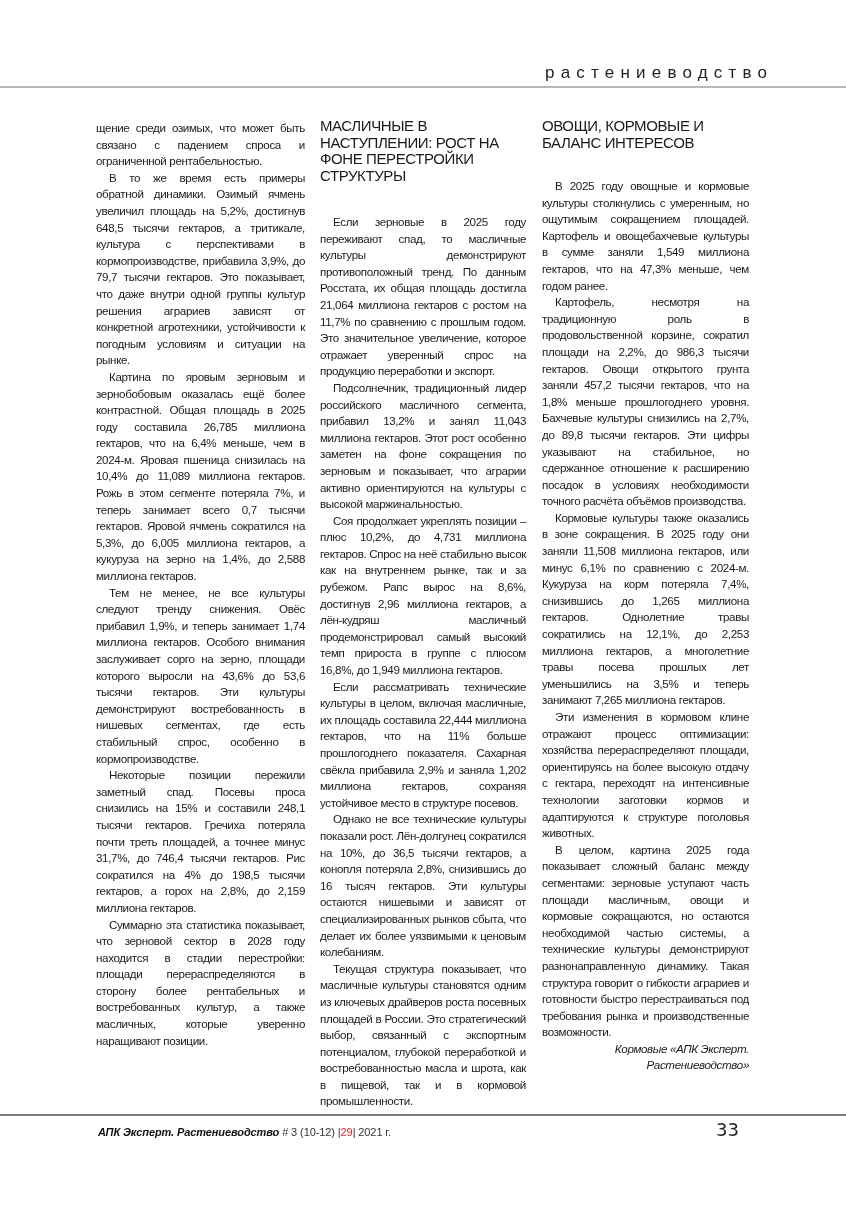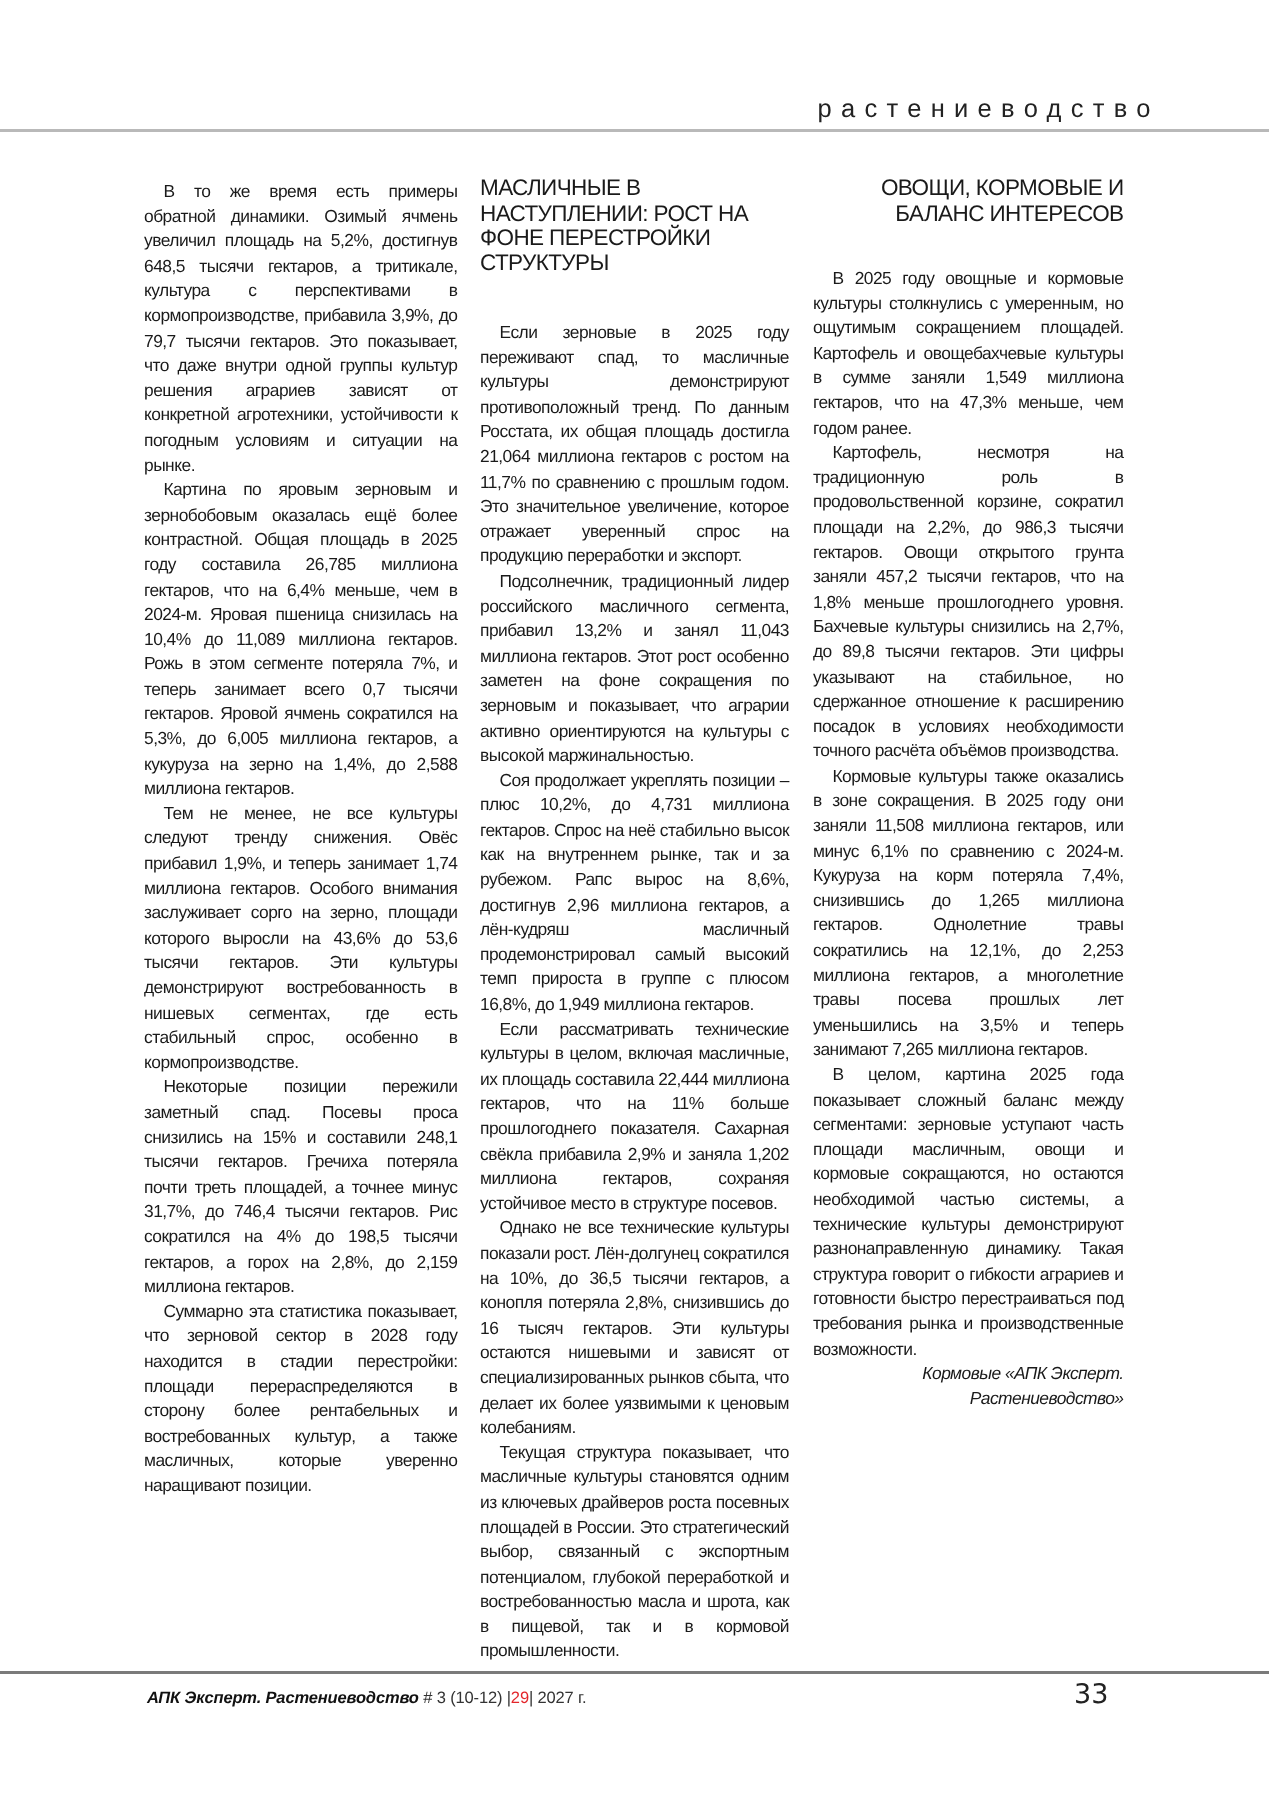--- a/index.html
+++ b/index.html
@@ -21,21 +21,21 @@
     .col3 { left: 542px; width: 207px; }
     .col p { margin: 0; text-indent: 13px; hyphens: auto; }
     .col p.cont { text-indent: 0; }
     .heading {
       font-family: "Liberation Sans", sans-serif; font-size: 15px;
       line-height: 16.5px; font-weight: normal; color: #1a1a1a;
       margin: 0 0 10px 0; text-transform: uppercase; letter-spacing: -0.4px;
       text-align: left;
     }
     .col2 .heading { margin-top: -2px; margin-bottom: 30px; }
-    .col3 .heading { margin-top: -2px; margin-bottom: 27px; text-align: right; }
+    .col3 .heading { margin-top: -2px; margin-bottom: 27px; }
     .signature { font-style: italic; text-align: right; margin: 0; text-indent: 0; }
     .bottom-rule { position: absolute; left: 0; top: 1114px; width: 846px; height: 1.5px; background: #7a7a7a; }
     .footer-left {
       position: absolute; left: 98px; top: 1126px;
       font-family: "Liberation Sans", sans-serif; font-size: 11px; color: #333;
       letter-spacing: -0.1px;
     }
     .footer-left .brand { font-weight: bold; color: #111; font-style: italic; }
     .footer-left .accent { color: #e3262b; margin-top: 36px; }
     .page-number {
@@ -43,20 +43,21 @@
       font-family: "DejaVu Sans", sans-serif; font-size: 18px; color: #222;
     }
   </style>
 </head>
 <body>
 
 <div class="section-header">растениеводство</div>
 <div class="top-rule"></div>
 
 <div class="col col1">
+  <p class="cont">щение среди озимых, что может быть связано с падением спроса и ограниченной рентабельностью.</p>
   <p>В то же время есть примеры обратной динамики. Озимый ячмень увеличил площадь на 5,2%, достигнув 648,5 тысячи гектаров, а тритикале, культура с перспективами в кормопроизводстве, прибавила 3,9%, до 79,7 тысячи гектаров. Это показывает, что даже внутри одной группы культур решения аграриев зависят от конкретной агротехники, устойчивости к погодным условиям и ситуации на рынке.</p>
   <p>Картина по яровым зерновым и зернобобовым оказалась ещё более контрастной. Общая площадь в 2025 году составила 26,785 миллиона гектаров, что на 6,4% меньше, чем в 2024-м. Яровая пшеница снизилась на 10,4% до 11,089 миллиона гектаров. Рожь в этом сегменте потеряла 7%, и теперь занимает всего 0,7 тысячи гектаров. Яровой ячмень сократился на 5,3%, до 6,005 миллиона гектаров, а кукуруза на зерно на 1,4%, до 2,588 миллиона гектаров.</p>
   <p>Тем не менее, не все культуры следуют тренду снижения. Овёс прибавил 1,9%, и теперь занимает 1,74 миллиона гектаров. Особого внимания заслуживает сорго на зерно, площади которого выросли на 43,6% до 53,6 тысячи гектаров. Эти культуры демонстрируют востребованность в нишевых сегментах, где есть стабильный спрос, особенно в кормопроизводстве.</p>
   <p>Некоторые позиции пережили заметный спад. Посевы проса снизились на 15% и составили 248,1 тысячи гектаров. Гречиха потеряла почти треть площадей, а точнее минус 31,7%, до 746,4 тысячи гектаров. Рис сократился на 4% до 198,5 тысячи гектаров, а горох на 2,8%, до 2,159 миллиона гектаров.</p>
   <p>Суммарно эта статистика показывает, что зерновой сектор в 2028 году находится в стадии перестройки: площади перераспределяются в сторону более рентабельных и востребованных культур, а также масличных, которые уверенно наращивают позиции.</p>
 </div>
 
 <div class="col col2">
   <h2 class="heading">Масличные в наступлении: рост на фоне перестройки структуры</h2>
   <p>Если зерновые в 2025 году переживают спад, то масличные культуры демонстрируют противоположный тренд. По данным Росстата, их общая площадь достигла 21,064 миллиона гектаров с ростом на 11,7% по сравнению с прошлым годом. Это значительное увеличение, которое отражает уверенный спрос на продукцию переработки и экспорт.</p>
@@ -65,24 +66,25 @@
   <p>Если рассматривать технические культуры в целом, включая масличные, их площадь составила 22,444 миллиона гектаров, что на 11% больше прошлогоднего показателя. Сахарная свёкла прибавила 2,9% и заняла 1,202 миллиона гектаров, сохраняя устойчивое место в структуре посевов.</p>
   <p>Однако не все технические культуры показали рост. Лён-долгунец сократился на 10%, до 36,5 тысячи гектаров, а конопля потеряла 2,8%, снизившись до 16 тысяч гектаров. Эти культуры остаются нишевыми и зависят от специализированных рынков сбыта, что делает их более уязвимыми к ценовым колебаниям.</p>
   <p>Текущая структура показывает, что масличные культуры становятся одним из ключевых драйверов роста посевных площадей в России. Это стратегический выбор, связанный с экспортным потенциалом, глубокой переработкой и востребованностью масла и шрота, как в пищевой, так и в кормовой промышленности.</p>
 </div>
 
 <div class="col col3">
   <h2 class="heading">Овощи, кормовые и баланс интересов</h2>
   <p>В 2025 году овощные и кормовые культуры столкнулись с умеренным, но ощутимым сокращением площадей. Картофель и овощебахчевые культуры в сумме заняли 1,549 миллиона гектаров, что на 47,3% меньше, чем годом ранее.</p>
   <p>Картофель, несмотря на традиционную роль в продовольственной корзине, сократил площади на 2,2%, до 986,3 тысячи гектаров. Овощи открытого грунта заняли 457,2 тысячи гектаров, что на 1,8% меньше прошлогоднего уровня. Бахчевые культуры снизились на 2,7%, до 89,8 тысячи гектаров. Эти цифры указывают на стабильное, но сдержанное отношение к расширению посадок в условиях необходимости точного расчёта объёмов производства.</p>
   <p>Кормовые культуры также оказались в зоне сокращения. В 2025 году они заняли 11,508 миллиона гектаров, или минус 6,1% по сравнению с 2024-м. Кукуруза на корм потеряла 7,4%, снизившись до 1,265 миллиона гектаров. Однолетние травы сократились на 12,1%, до 2,253 миллиона гектаров, а многолетние травы посева прошлых лет уменьшились на 3,5% и теперь занимают 7,265 миллиона гектаров.</p>
+  <p>Эти изменения в кормовом клине отражают процесс оптимизации: хозяйства перераспределяют площади, ориентируясь на более высокую отдачу с гектара, переходят на интенсивные технологии заготовки кормов и адаптируются к структуре поголовья животных.</p>
   <p>В целом, картина 2025 года показывает сложный баланс между сегментами: зерновые уступают часть площади масличным, овощи и кормовые сокращаются, но остаются необходимой частью системы, а технические культуры демонстрируют разнонаправленную динамику. Такая структура говорит о гибкости аграриев и готовности быстро перестраиваться под требования рынка и производственные возможности.</p>
   <p class="signature">Кормовые «АПК Эксперт.</p>
   <p class="signature">Растениеводство»</p>
 </div>
 
 <div class="bottom-rule"></div>
 
 <div class="footer-left">
-  <span class="brand">АПК Эксперт. Растениеводство</span><span> # 3 (10-12) |</span><span class="accent">29</span><span>| 2027 г.</span>
+  <span class="brand">АПК Эксперт. Растениеводство</span><span> # 3 (10-12) |</span><span class="accent">29</span><span>| 2021 г.</span>
 </div>
 
 <div class="page-number">33</div>
 
 </body></html>

